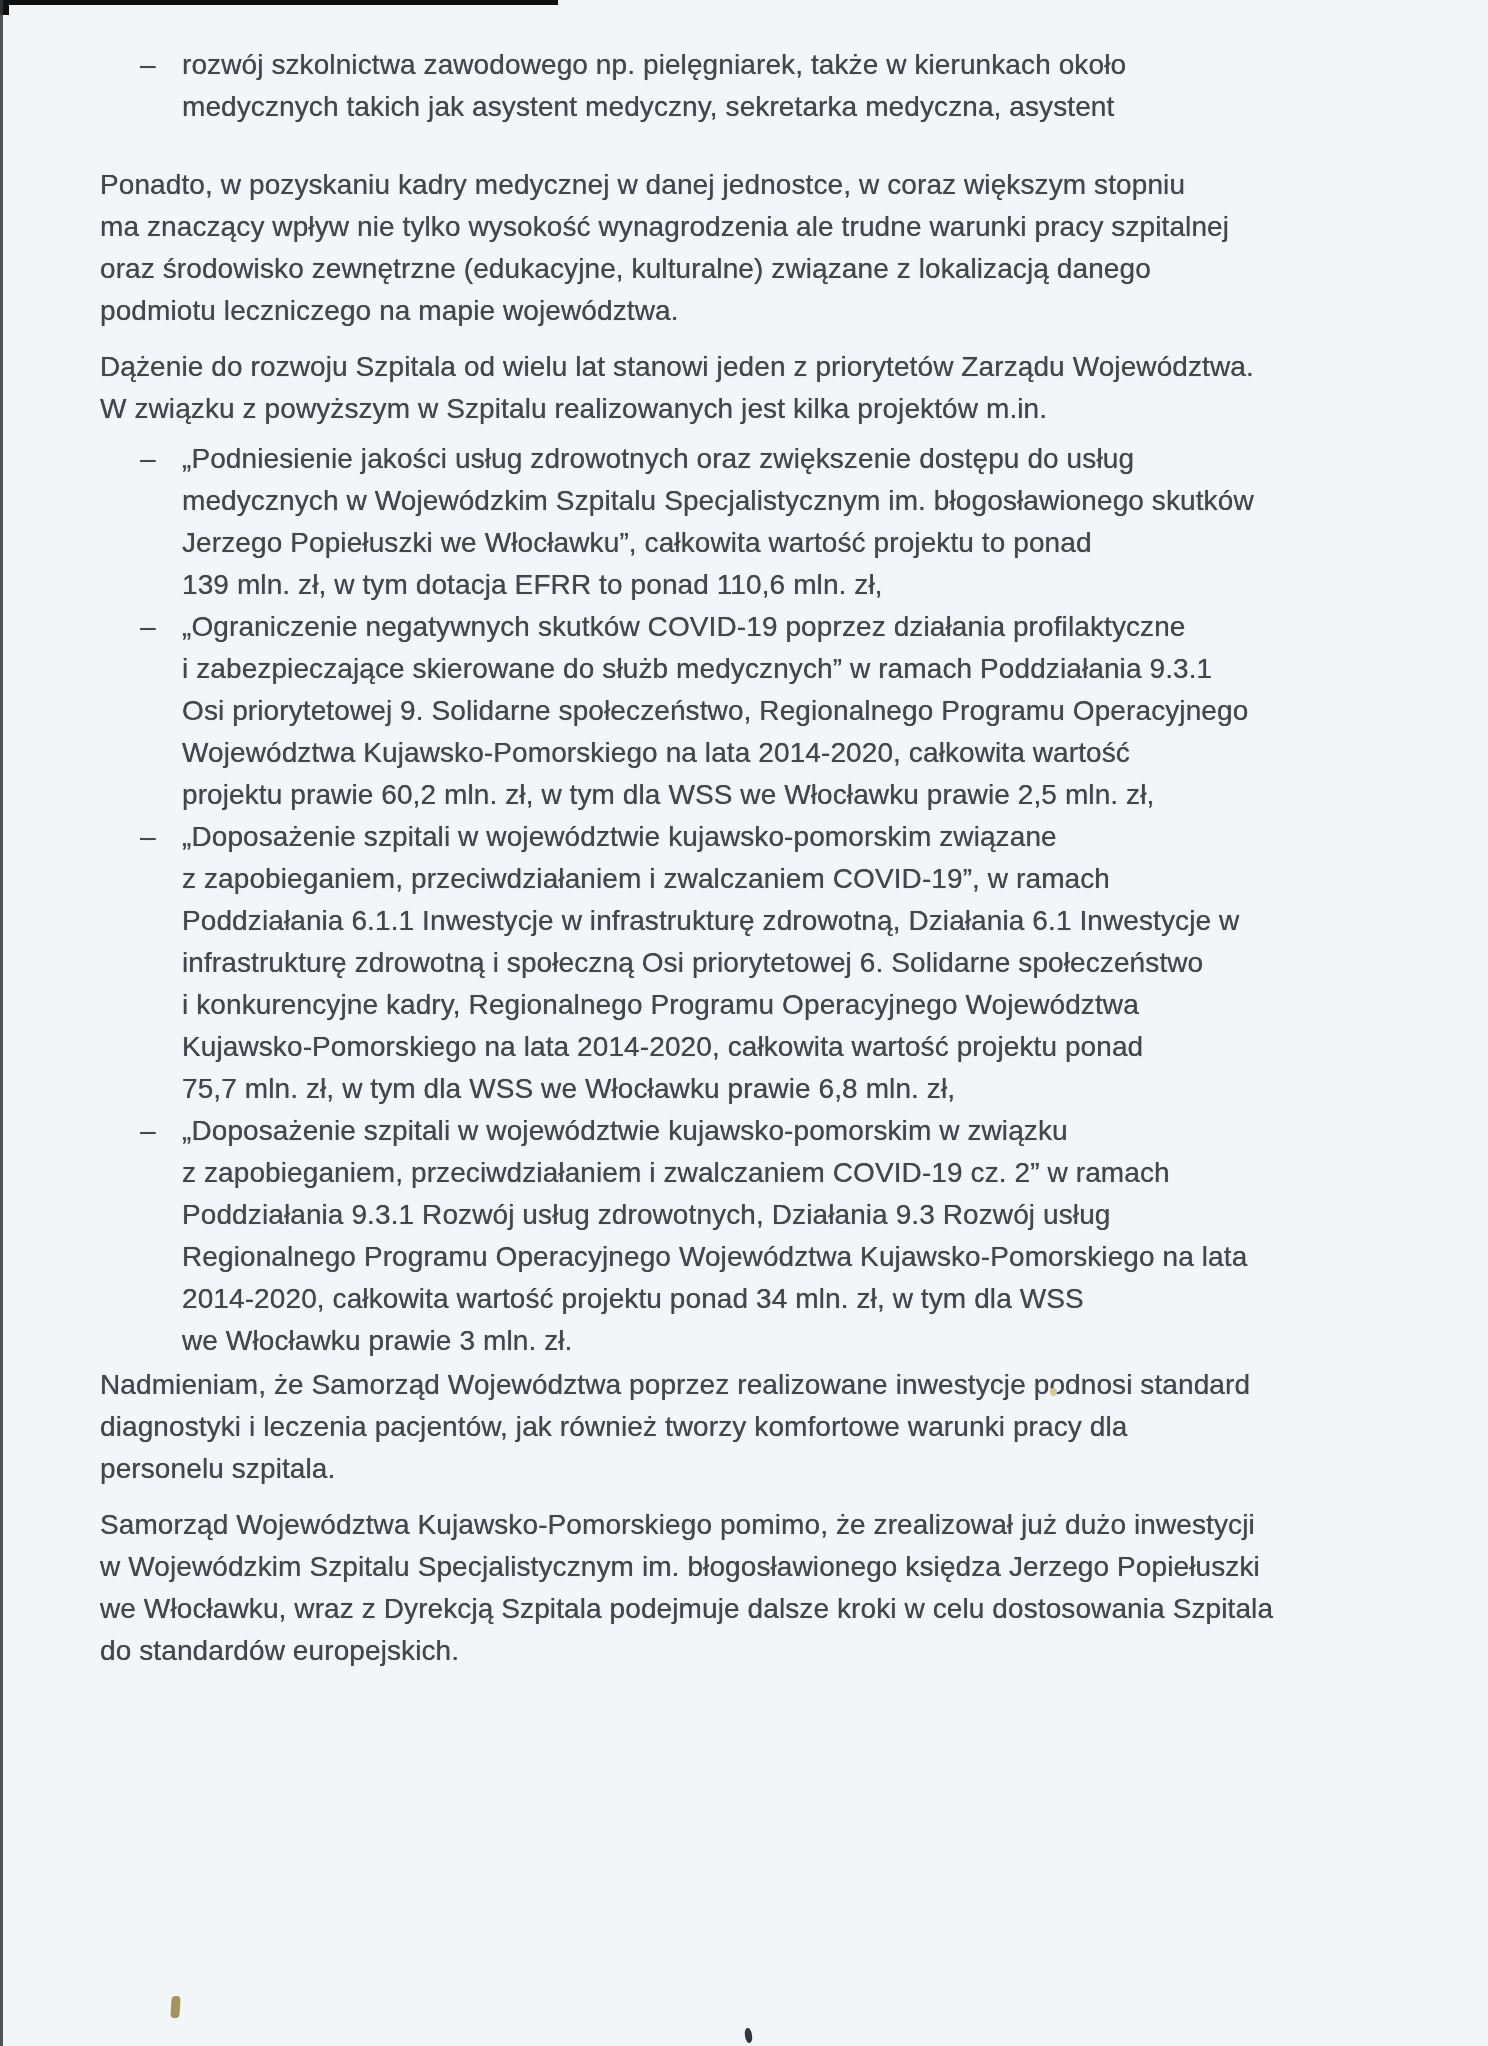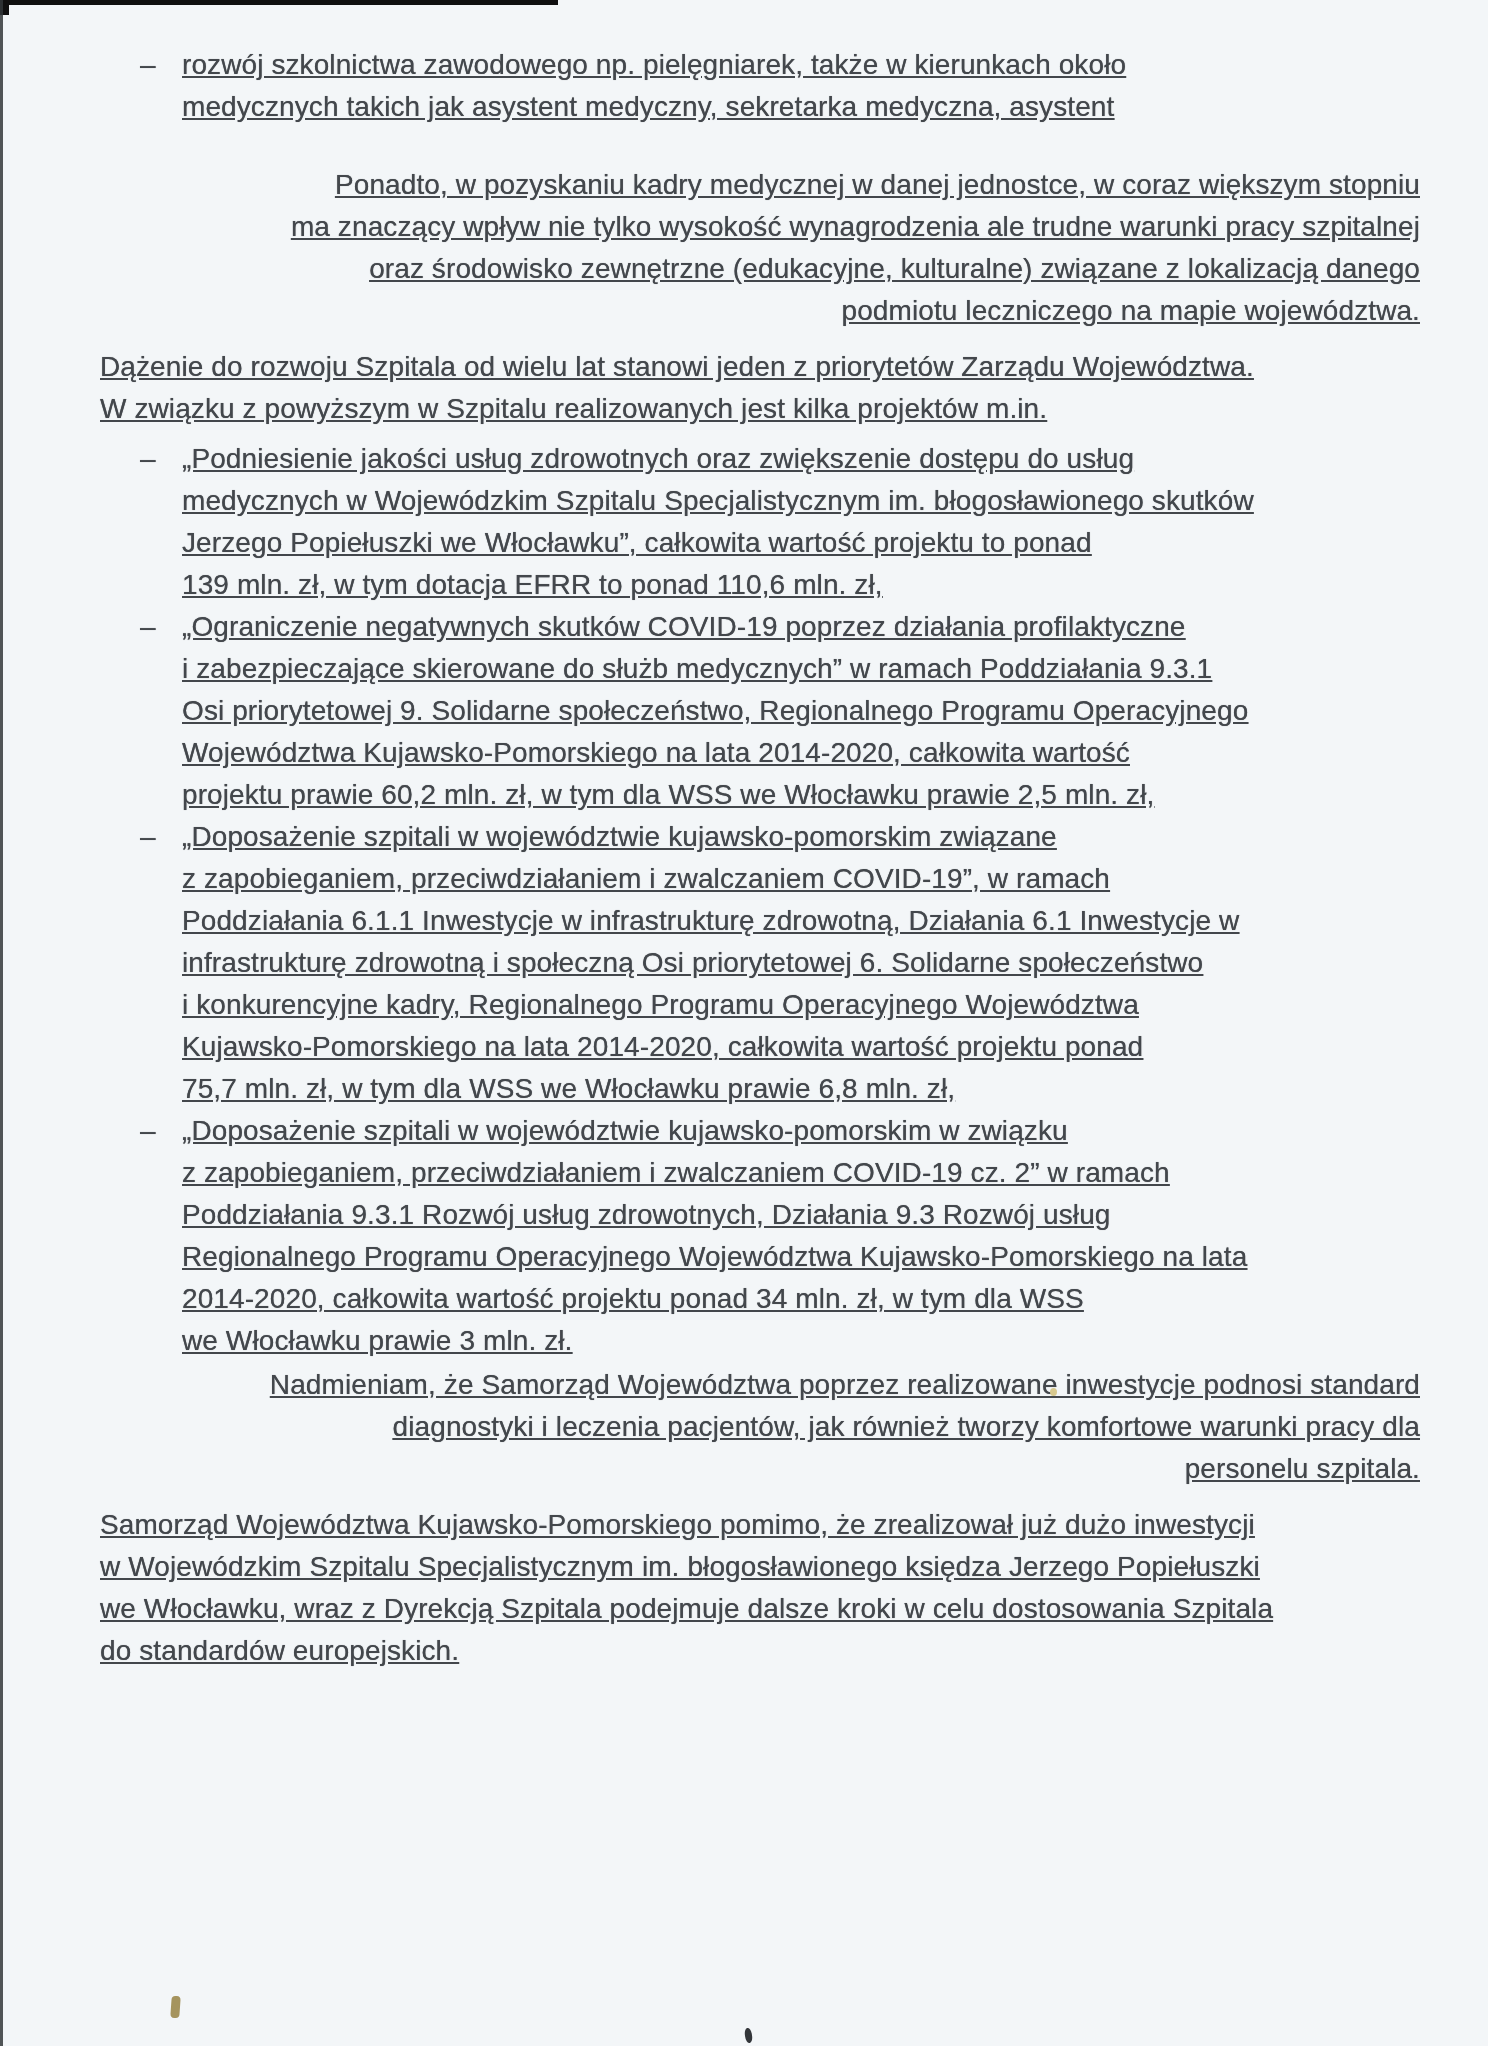--- a/index.html
+++ b/index.html
@@ -18,23 +18,23 @@
   .edge-left   { position: absolute; left: 0; top: 0; width: 3px;  height: 100%; background: #33373a; opacity: .85; }
   .stain-a { position: absolute; left: 171px; top: 1996px; width: 9px; height: 22px; background: #a5945e; border-radius: 4px; transform: rotate(4deg); }
   .stain-b { position: absolute; left: 745px; top: 2028px; width: 7px; height: 15px; background: #33363a; border-radius: 45%; transform: rotate(-8deg); }
   .stain-c { position: absolute; left: 1050px; top: 1388px; width: 7px; height: 8px; background: #d8c98f; border-radius: 50%; }
 
   .content {
     position: absolute; left: 100px; top: 44px; width: 1320px;
     font-size: 28px; line-height: 42px; letter-spacing: 0.1px;
     text-shadow: 0 0 0.7px rgba(65,68,72,0.85);
   }
-  .line { white-space: nowrap; text-decoration: underline; }
+  .line { white-space: nowrap; }
   .para        { margin: 0 0 14px 0; }
-  .para.gap-lg { margin-bottom: 14px; text-align: right; }
+  .para.gap-lg { margin-bottom: 14px; }
   .para.tight  { margin-bottom: 8px; }
   .para.last   { margin-bottom: 16px; }
   .intro-list  { margin-bottom: 36px; }
   .bullet { display: flex; align-items: flex-start; }
   .bullet .marker { width: 42px; padding-left: 40px; flex: 0 0 auto; }
   .bullet .lines  { flex: 1 1 auto; min-width: 0; }
   .after-list { margin-top: 2px; }
 </style>
 </head>
 <body>

